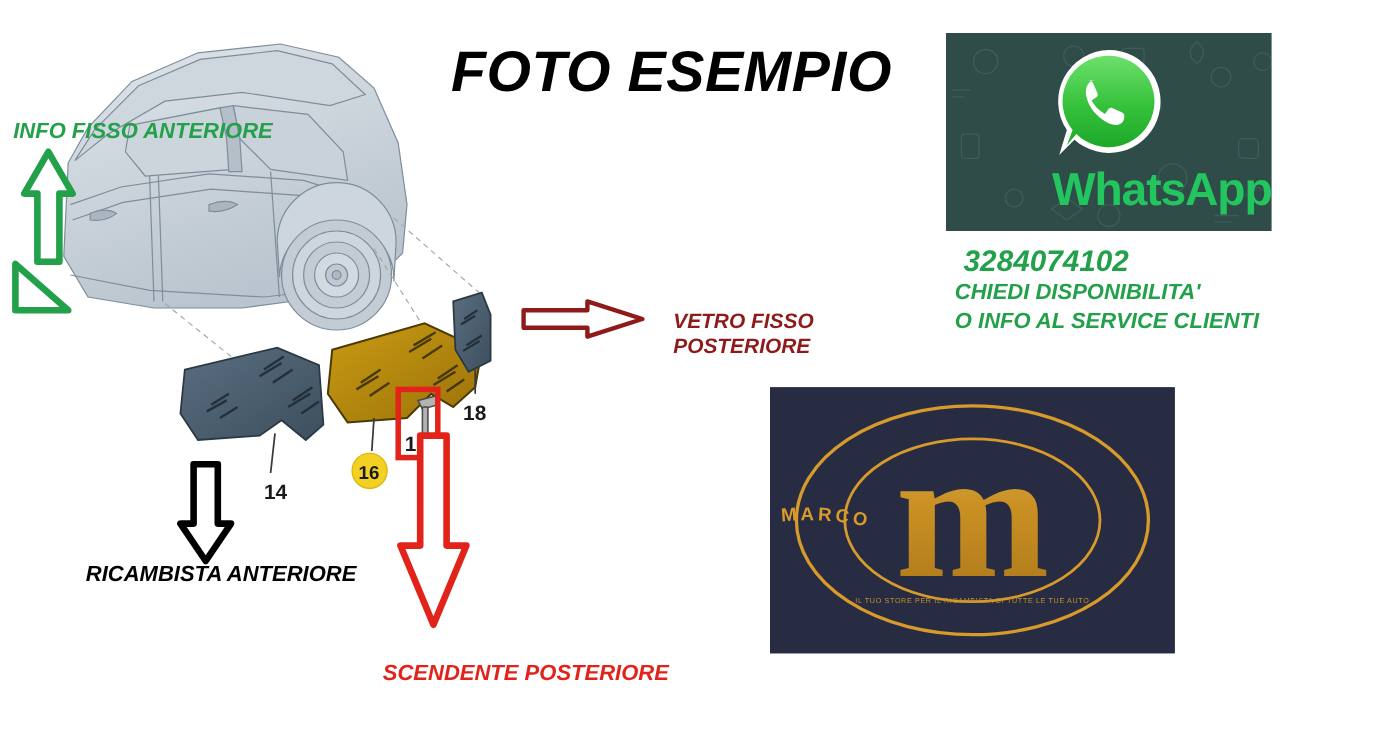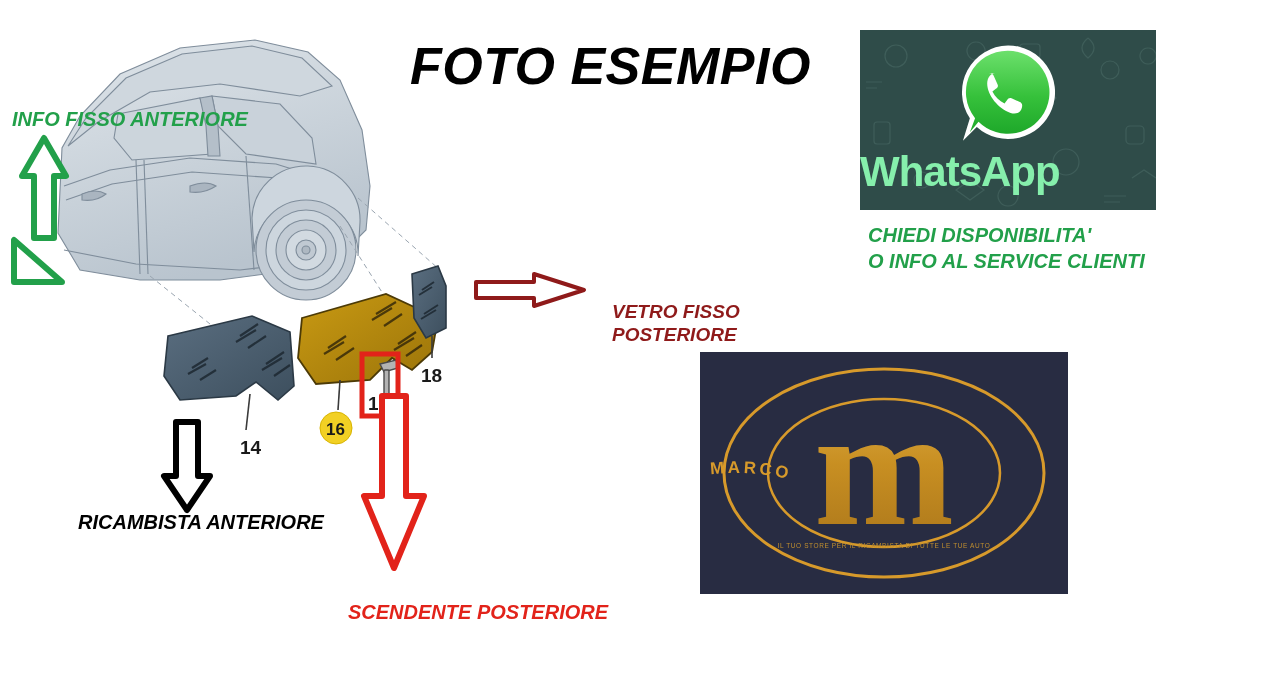--- a/index.html
+++ b/index.html
@@ -51,21 +51,20 @@
     left: 12px; top: 108px;
     font-size: 20px;
     color: #22a04a;
   }
   #label-vetro-fisso-posteriore {
     left: 612px; top: 281px;
     font-size: 19px;
     color: #8f1a1a;
     line-height: 1.22;
     white-space: pre-line;
-    margin-top: 19px;
   }
   #label-scendente-anteriore {
     left: 78px; top: 511px;
     font-size: 20px;
     color: #000000;
   }
   #label-scendente-posteriore {
     left: 348px; top: 585px;
     font-size: 20px;
     color: #e2231a;
@@ -90,22 +89,22 @@
     position: absolute;
     left: 50%;
     transform: translateX(-50%);
     top: 12px;
     width: 104px; height: 104px;
   }
   #whatsapp-wordmark {
     position: absolute;
     left: 0; right: 0;
     top: 118px;
-    text-align: left;
-    color: #86efac;
+    text-align: right;
+    color: #22c55e;
     font-size: 42px;
     font-weight: bold;
     letter-spacing: -1px;
     font-family: "Liberation Sans", sans-serif;
   }
 
   
   #contact-block {
     left: 868px; top: 222px;
     color: #22a04a;
@@ -309,20 +308,21 @@
       <path d="M 45 36 c -5 0 -9 5 -9 12 c 0 14 13 29 27 34 c 7 2 12 -1 13 -6
                c 1 -4 0 -6 -3 -7 l -9 -4 c -2 -1 -4 0 -5 2 l -3 4
                c -6 -3 -11 -8 -14 -14 l 4 -3 c 2 -1 3 -3 2 -5 l -4 -9
                c -1 -3 -3 -4 -6 -4 z" fill="#ffffff"></path>
     </svg>
 
     <div id="whatsapp-wordmark">WhatsApp</div>
   </div>
 
   <div class="abs" id="contact-block">
+    <div id="contact-phone" class="nowrap">3284074102</div>
     <div id="contact-line-1" class="nowrap">CHIEDI DISPONIBILITA'</div>
     <div id="contact-line-2" class="nowrap">O INFO AL SERVICE CLIENTI</div>
   </div>
 
   <div class="abs" id="company-logo-plate">
     <svg width="368" height="242" viewBox="0 0 368 242" xmlns="http://www.w3.org/2000/svg">
       <defs>
         <path id="ringPath" d="M 184 216 A 148 95 0 1 1 184 215.9"></path>
         <linearGradient id="goldGrad" x1="0" y1="0" x2="0" y2="1">
           <stop offset="0%" stop-color="#e7b košek"></stop>

